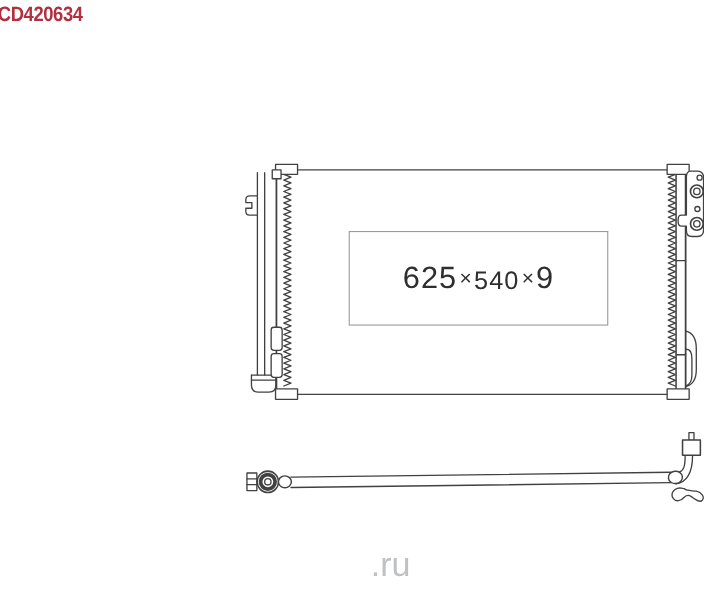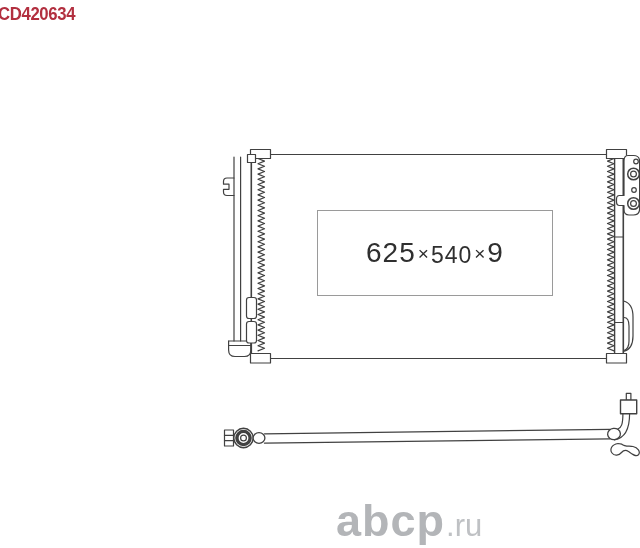--- a/index.html
+++ b/index.html
@@ -147,17 +147,16 @@
     <span class="num-main">625</span>
     <span class="times">×</span>
     <span class="frac">
       <span>540</span>
     </span>
     <span class="times">×</span>
     <span class="num-main">9</span>
   </div>
 
   <div class="watermark">
-    <span class="brand">abcp</span>
     <span class="tld">.ru</span>
   </div>
 
 </div>
 
 </body></html>

